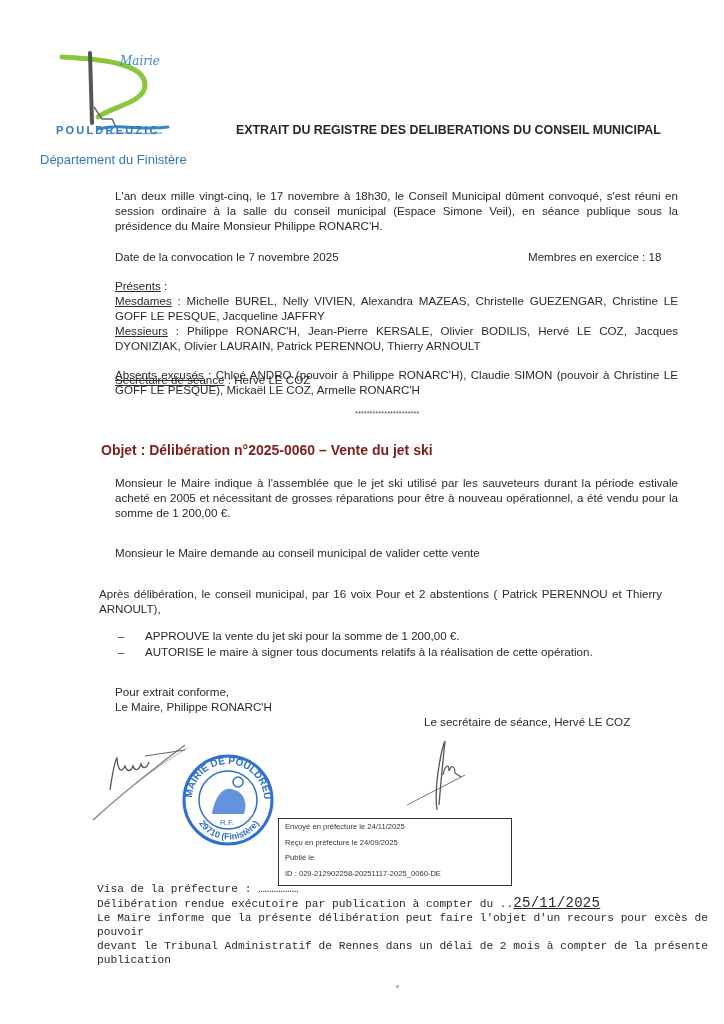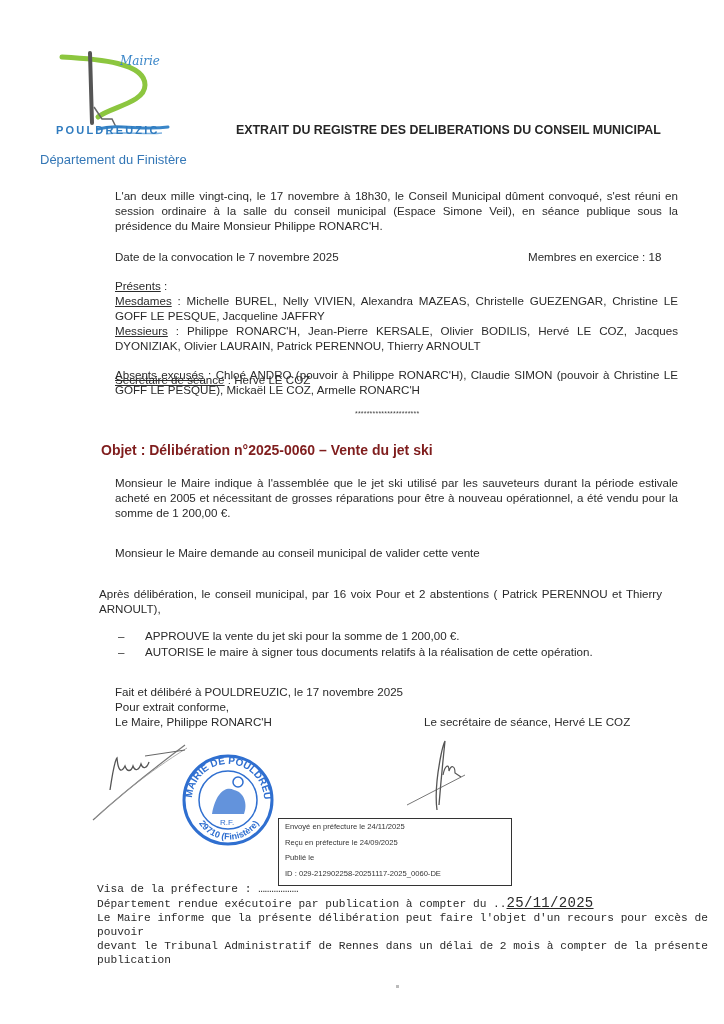--- a/index.html
+++ b/index.html
@@ -85,21 +85,20 @@
     <span class="dash">–</span>
     <span><span class="b">APPROUVE</span><span> la vente du jet ski pour la somme de </span><span class="b">1 200,00 €</span><span>.</span></span>
   </div>
   <div class="dec-item">
     <span class="dash">–</span>
     <span><span class="b">AUTORISE</span><span> le maire à signer tous documents relatifs à la réalisation de cette opération.</span></span>
   </div>
 </div>
 
 <div id="fait" class="abs txt">
-  <div>Fait et délibéré à POULDREUZIC, le 17 novembre 2025</div>
   <div>Pour extrait conforme,</div>
   <div>Le Maire, Philippe RONARC'H</div>
 </div>
 <div id="secr-sign-label" class="abs txt">Le secrétaire de séance, Hervé LE COZ</div>
 
 <svg id="signature-maire" class="abs" viewBox="0 0 110 85">
   <path d="M8 80 C 30 60, 60 35, 100 5" stroke="#777" stroke-width="1.2" fill="none"></path>
   <path d="M10 78 C 32 58, 62 33, 102 8" stroke="#999" stroke-width="0.8" fill="none"></path>
   <path d="M25 50 C 28 30, 30 20, 32 18 C 33 30, 36 34, 40 26 C 42 32, 46 32, 48 26 C 50 32, 54 30, 56 24 C 58 30, 62 28, 64 22" stroke="#555" stroke-width="1.3" fill="none"></path>
   <path d="M60 16 L 100 10" stroke="#666" stroke-width="1" fill="none"></path>
@@ -129,18 +128,18 @@
 
 <div id="pref-box" class="abs">
   <div class="pref-line">Envoyé en préfecture le 24/11/2025</div>
   <div class="pref-line">Reçu en préfecture le 24/09/2025</div>
   <div class="pref-line">Publié le</div>
   <div class="pref-line">ID : 029-212902258-20251117-2025_0060-DE</div>
 </div>
 
 <div id="visa" class="abs">
   <div>Visa de la préfecture : ………………</div>
-  <div><span>Département rendue exécutoire par publication à compter du ..</span><span class="hand-date">25/11/2025</span></div>
+  <div><span>Délibération rendue exécutoire par publication à compter du ..</span><span class="hand-date">25/11/2025</span></div>
   <div>Le Maire informe que la présente délibération peut faire l'objet d'un recours pour excès de pouvoir</div>
   <div>devant le Tribunal Administratif de Rennes dans un délai de 2 mois à compter de la présente publication</div>
 </div>
 
 <div id="page-mark" class="abs"></div>
 
 </body></html>

